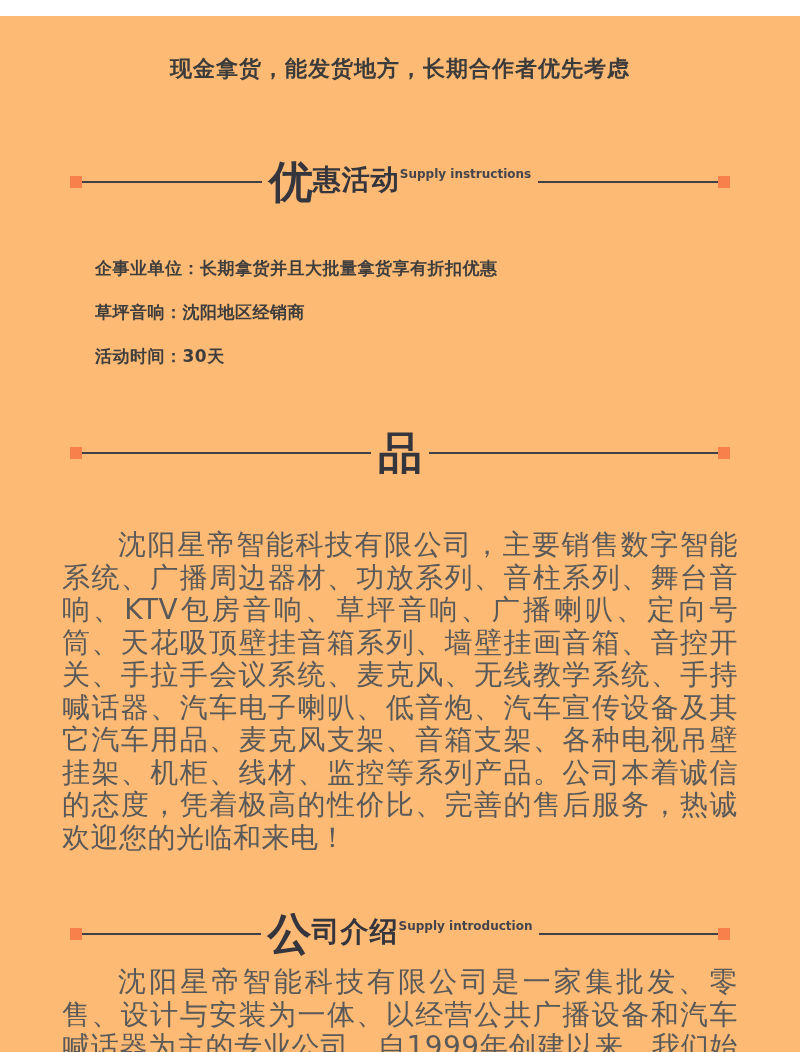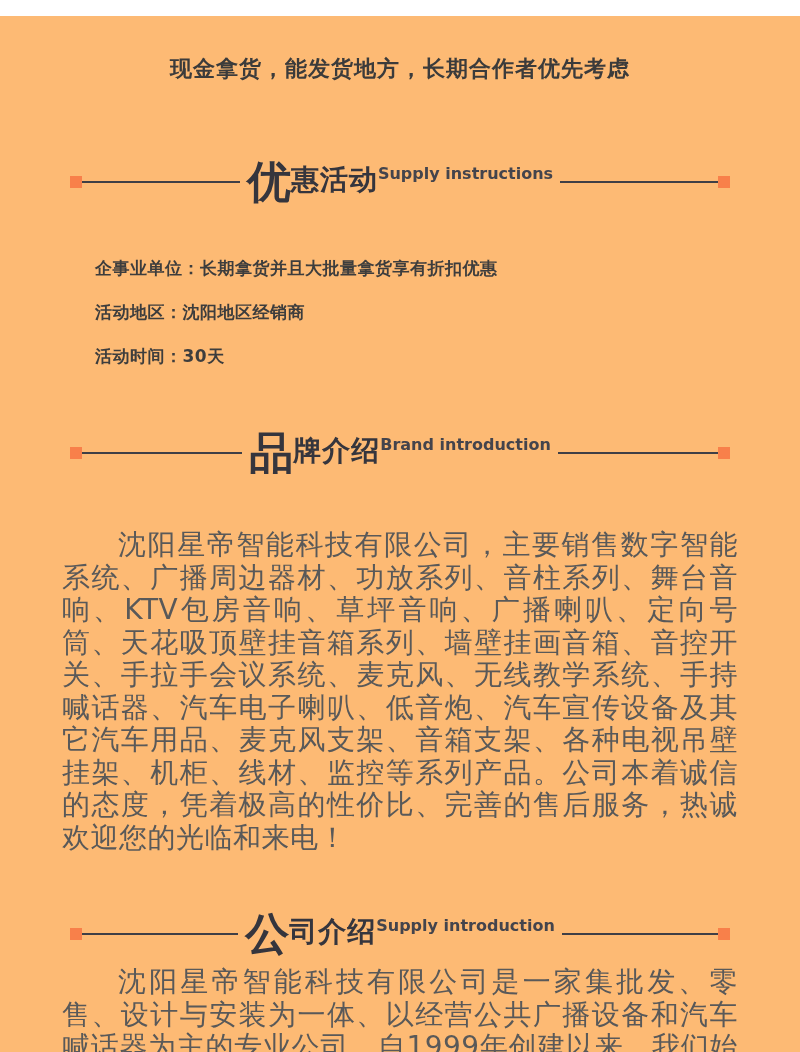--- a/index.html
+++ b/index.html
@@ -28,21 +28,21 @@
   .sh-text { display:flex; align-items:flex-start; padding:0 7px; }
   .sh-big {
     font-size:44px; line-height:42px; font-weight:bold; color:#35353d;
   }
   .sh-right { display:flex; flex-direction:row; padding-top:5px; }
   .sh-small {
     font-size:28px; line-height:27px; font-weight:bold; color:#35353d;
     letter-spacing:1px;
   }
   .sh-sub {
-    font-size:16px; line-height:14px; font-weight:bold; color:#44444c;
+    font-size:12px; line-height:14px; font-weight:bold; color:#44444c;
     margin-top:1px; white-space:nowrap;
   }
   
   .activity-block { margin:52px 95px 0 95px; }
   .activity-row {
     font-size:17px; line-height:20px; font-weight:bold; color:#3d3d3d;
     margin-bottom:24px; letter-spacing:0.5px;
   }
   
   .body-para {
@@ -74,33 +74,29 @@
         <span class="sh-small">惠活动</span>
         <span class="sh-sub">Supply instructions</span>
       </span>
     </span>
     <span class="ln"></span>
     <span class="sq"></span>
   </div>
 
   <div class="activity-block">
     <div class="activity-row"><span>企事业单位：</span><span>长期拿货并且大批量拿货享有折扣优惠</span></div>
-    <div class="activity-row"><span>活动地区：</span><span>沈阳地区经销商</span></div>
+    <div class="activity-row"><span>草坪音响：</span><span>沈阳地区经销商</span></div>
     <div class="activity-row"><span>活动时间：</span><span>30天</span></div>
   </div>
 
   <div class="divider-header dh-2">
     <span class="sq"></span>
     <span class="ln"></span>
     <span class="sh-text">
       <span class="sh-big">品</span>
-      <span class="sh-right">
-        <span class="sh-small">牌介绍</span>
-        <span class="sh-sub">Brand introduction</span>
-      </span>
     </span>
     <span class="ln"></span>
     <span class="sq"></span>
   </div>
 
   <p class="body-para">沈阳星帝智能科技有限公司，主要销售数字智能系统、广播周边器材、功放系列、音柱系列、舞台音响、KTV包房音响、草坪音响、广播喇叭、定向号筒、天花吸顶壁挂音箱系列、墙壁挂画音箱、音控开关、手拉手会议系统、麦克风、无线教学系统、手持喊话器、汽车电子喇叭、低音炮、汽车宣传设备及其它汽车用品、麦克风支架、音箱支架、各种电视吊壁挂架、机柜、线材、监控等系列产品。公司本着诚信的态度，凭着极高的性价比、完善的售后服务，热诚欢迎您的光临和来电！</p>
 
   <div class="divider-header dh-3">
     <span class="sq"></span>
     <span class="ln"></span>

